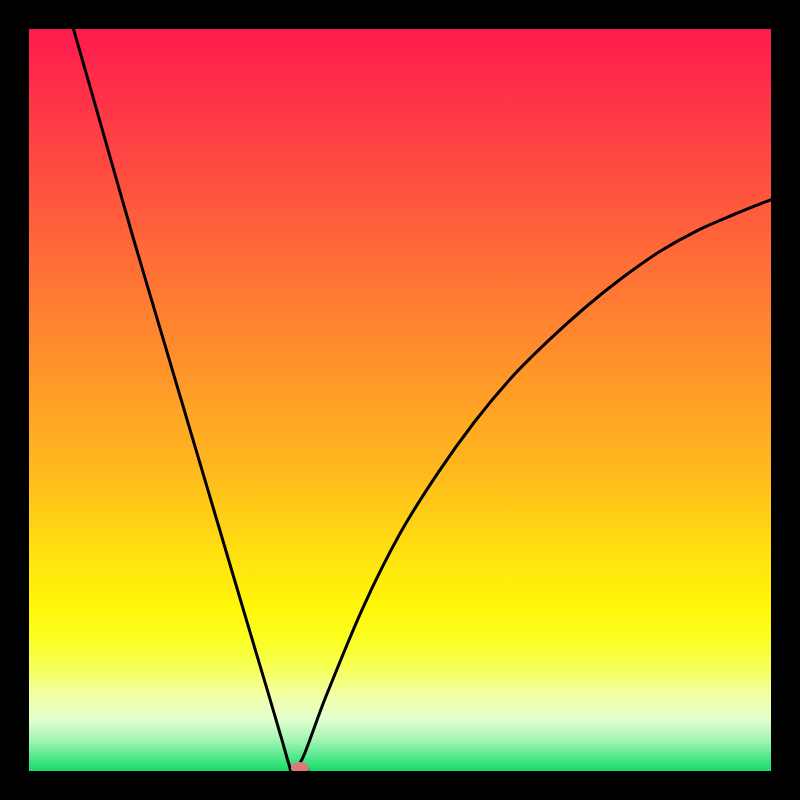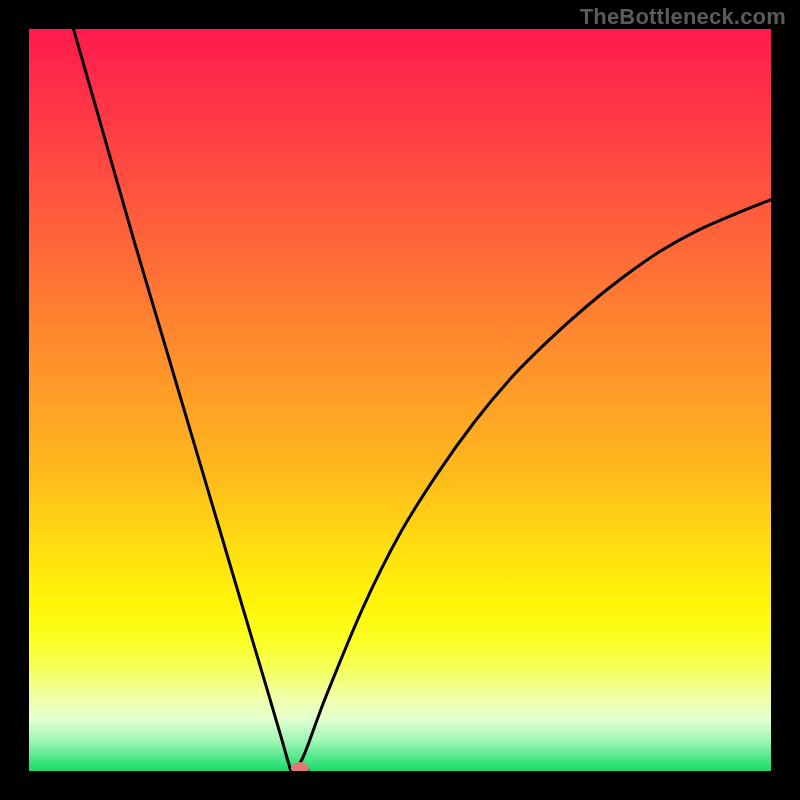--- a/index.html
+++ b/index.html
@@ -75,21 +75,20 @@
     fill: rgba(0,0,0,0.35);
   }
   .marker {
     fill: #e07878;
   }
 </style>
 </head>
 <body>
 
 <div class="stage">
-  <div class="watermark">TheBottleneck.com</div>
 
   <div class="plot">
     <svg viewBox="0 0 742 742" preserveAspectRatio="none">
       <path id="curve-path" class="curve" d="M 44.52 0.00 C 49.27 16.62, 64.70 70.64, 74.20 103.88 C 83.70 137.12, 94.38 175.11, 103.88 207.76 C 113.38 240.41, 124.06 275.88, 133.56 307.93 C 143.06 339.98, 153.74 376.05, 163.24 408.10 C 172.74 440.15, 183.42 476.22, 192.92 508.27 C 202.42 540.32, 215.48 584.46, 222.60 608.44 C 229.72 632.42, 232.69 642.13, 237.44 658.15 C 242.19 674.18, 248.72 696.38, 252.28 708.61 C 255.84 720.84, 257.92 729.24, 259.70 734.58 C 261.48 739.92, 261.04 743.19, 263.41 742.00 C 265.78 740.81, 269.20 739.03, 274.54 727.16 C 279.88 715.29, 287.30 691.54, 296.80 667.80 C 306.30 644.06, 322.03 604.88, 333.90 578.76 C 345.77 552.64, 359.13 525.93, 371.00 504.56 C 382.87 483.19, 396.23 463.01, 408.10 445.20 C 419.97 427.39, 433.33 408.69, 445.20 393.26 C 457.07 377.83, 470.43 361.80, 482.30 348.74 C 494.17 335.68, 507.53 322.92, 519.40 311.64 C 531.27 300.36, 544.63 288.34, 556.50 278.25 C 568.37 268.16, 581.73 257.47, 593.60 248.57 C 605.47 239.67, 618.83 230.08, 630.70 222.60 C 642.57 215.12, 655.93 207.76, 667.80 201.82 C 679.67 195.89, 693.03 190.49, 704.90 185.50 C 716.77 180.51, 736.06 173.03, 742.00 170.66"></path>
       <ellipse id="marker-shadow" class="marker-shadow" cx="271.83" cy="741.53" rx="9" ry="6"></ellipse>
       <ellipse id="marker-dot" class="marker" cx="270.83" cy="739.03" rx="9" ry="6"></ellipse>
     </svg>
   </div>
 </div>
 

